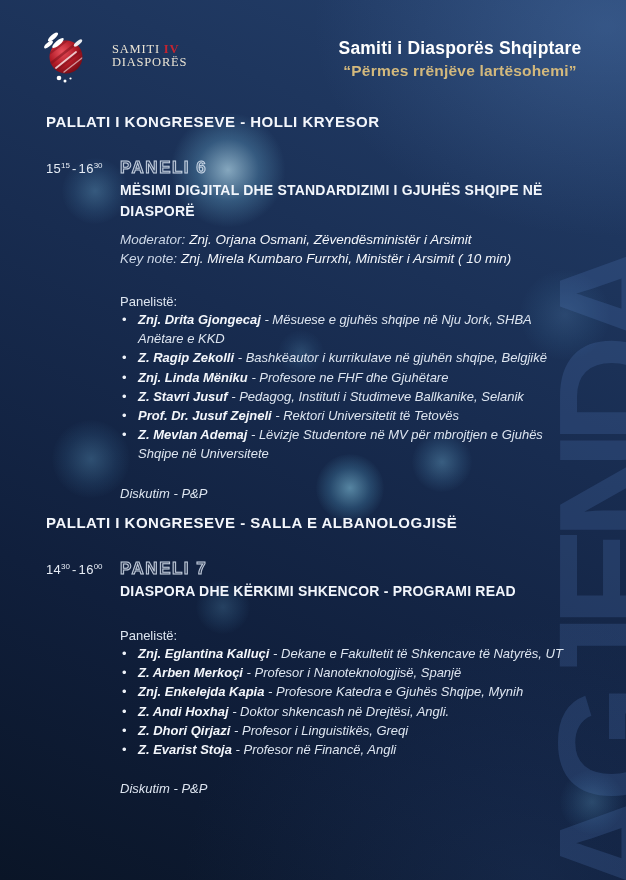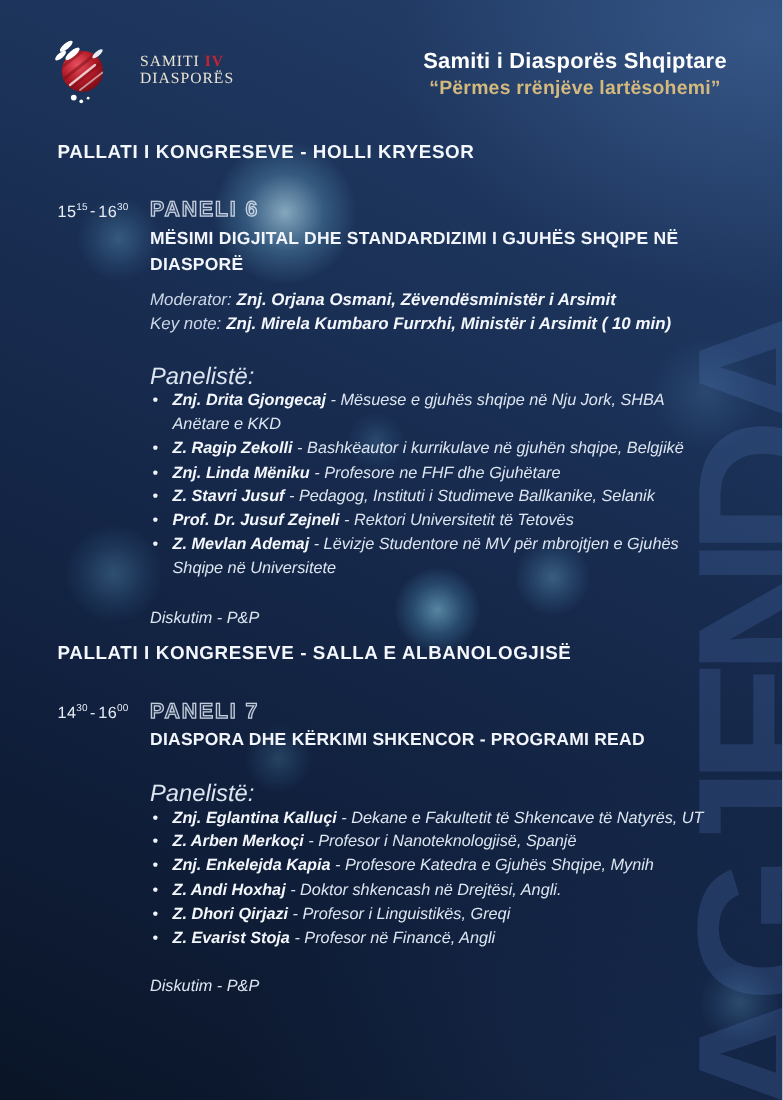--- a/index.html
+++ b/index.html
@@ -59,22 +59,22 @@
   .panel{width:482px;}
   .panel-label{
     font-size:17px;font-weight:700;letter-spacing:1.5px;line-height:20px;
     color:rgba(255,255,255,0.10);
     -webkit-text-stroke:1px rgba(223,233,246,0.85);
   }
   .panel-title{font-size:14px;font-weight:700;line-height:21px;letter-spacing:0.2px;color:#f2f6fc;margin-top:2px;max-width:480px;}
   .person-line{font-style:italic;font-size:13.5px;line-height:19px;margin-top:8px;}
   .person-line + .person-line{margin-top:0;}
   .plabel{color:var(--muted);font-weight:400;}
-  .pname{color:#f3f6fb;font-weight:700;margin-left:4px;}
-  .panelists-label{font-style:italic;font-size:19px;color:#dde5f0;margin-top:24px;line-height:19px;}
+  .pname{color:#f3f6fb;font-weight:400;margin-left:4px;}
+  .panelists-label{font-size:13px;color:#dde5f0;margin-top:24px;line-height:19px;}
   ul.panelists{list-style:none;margin-top:-1px;}
   ul.panelists li{
     position:relative;font-style:italic;font-size:13px;line-height:19.2px;
     padding-left:18px;max-width:445px;color:#dde5f0;
   }
   ul.panelists li::before{content:"•";position:absolute;left:2px;top:0;color:#eef2f9;font-style:normal;}
   .pl-name{font-weight:700;color:#f3f6fb;}
   .pl-desc{font-weight:400;}
   .footer-note{font-style:italic;font-size:13px;color:#dde5f0;margin-top:20px;line-height:19px;}
 </style>

